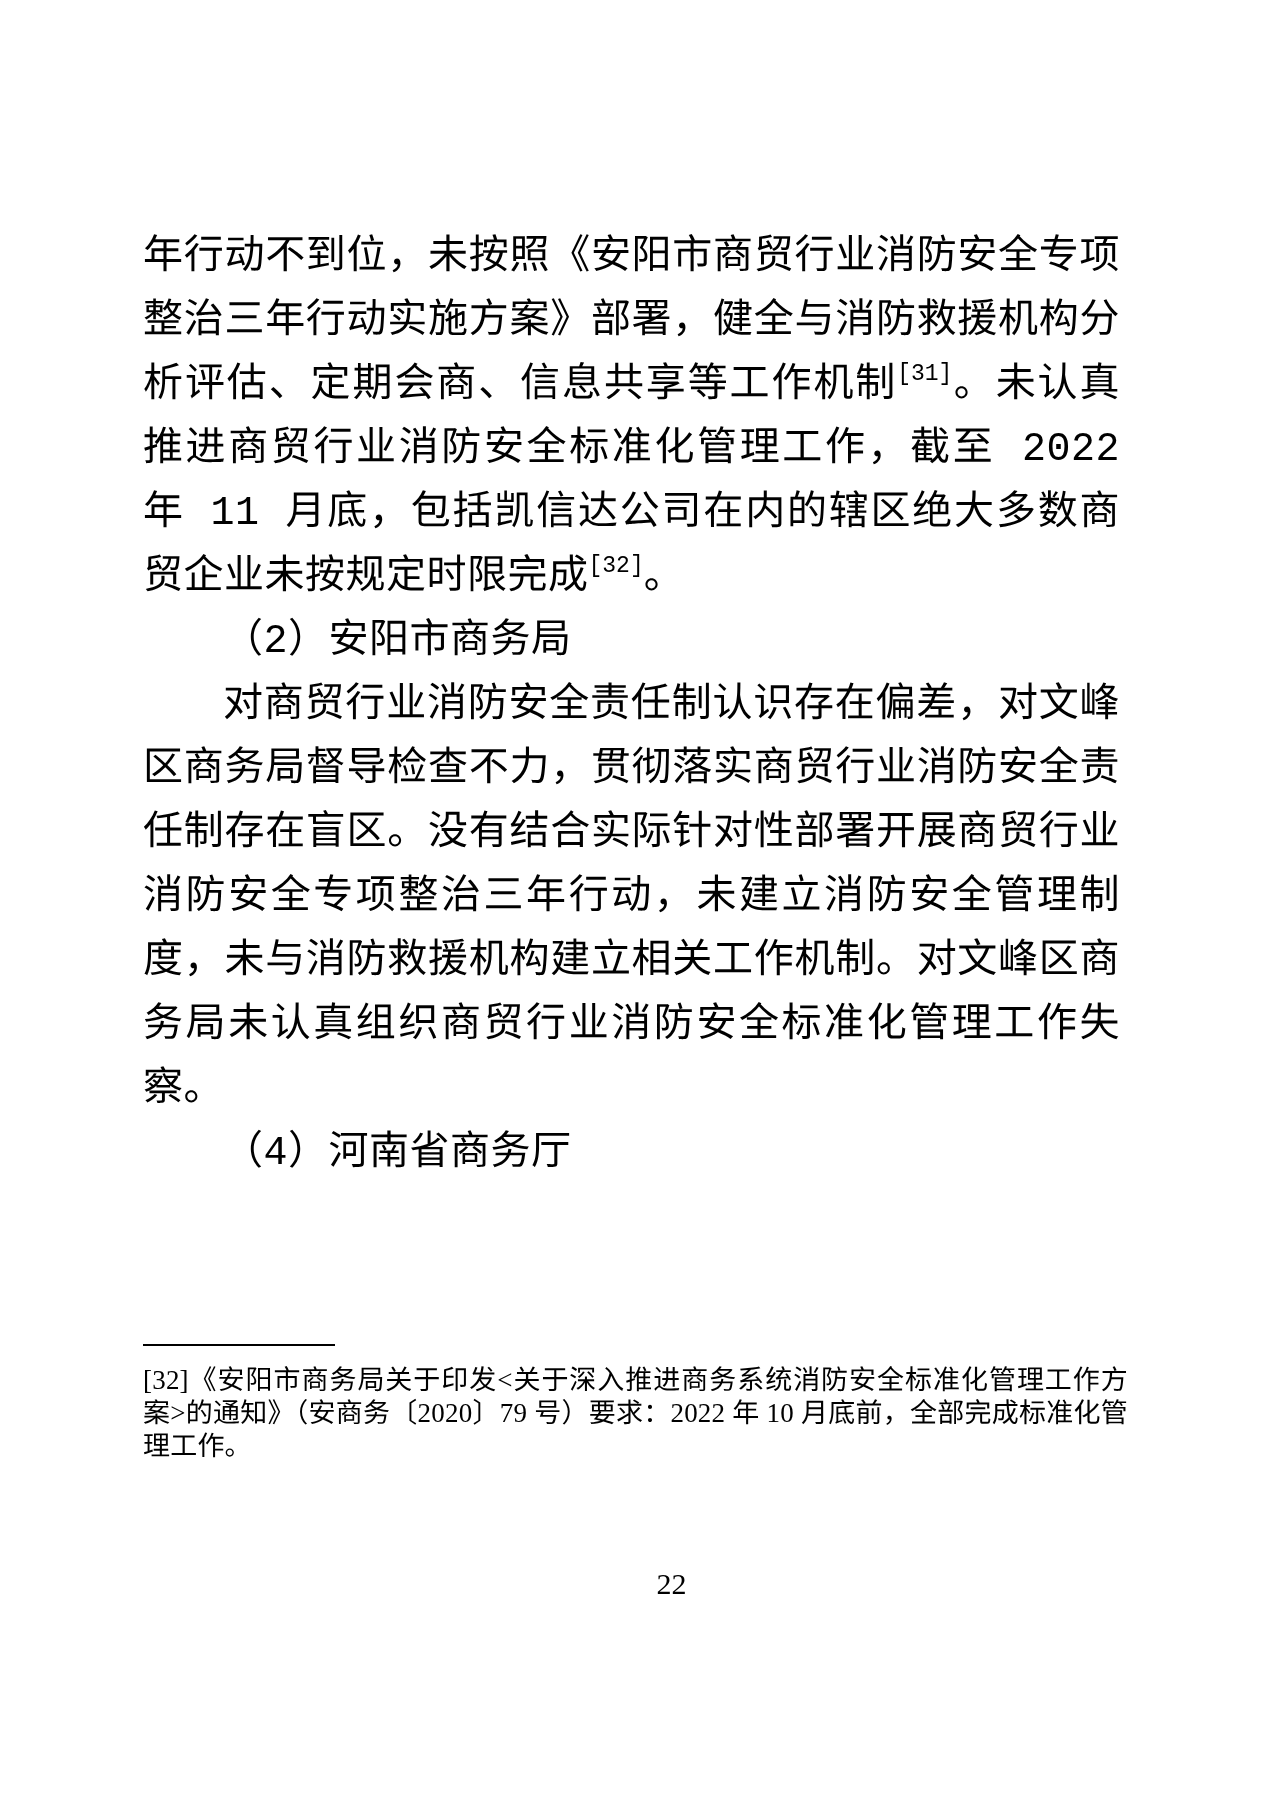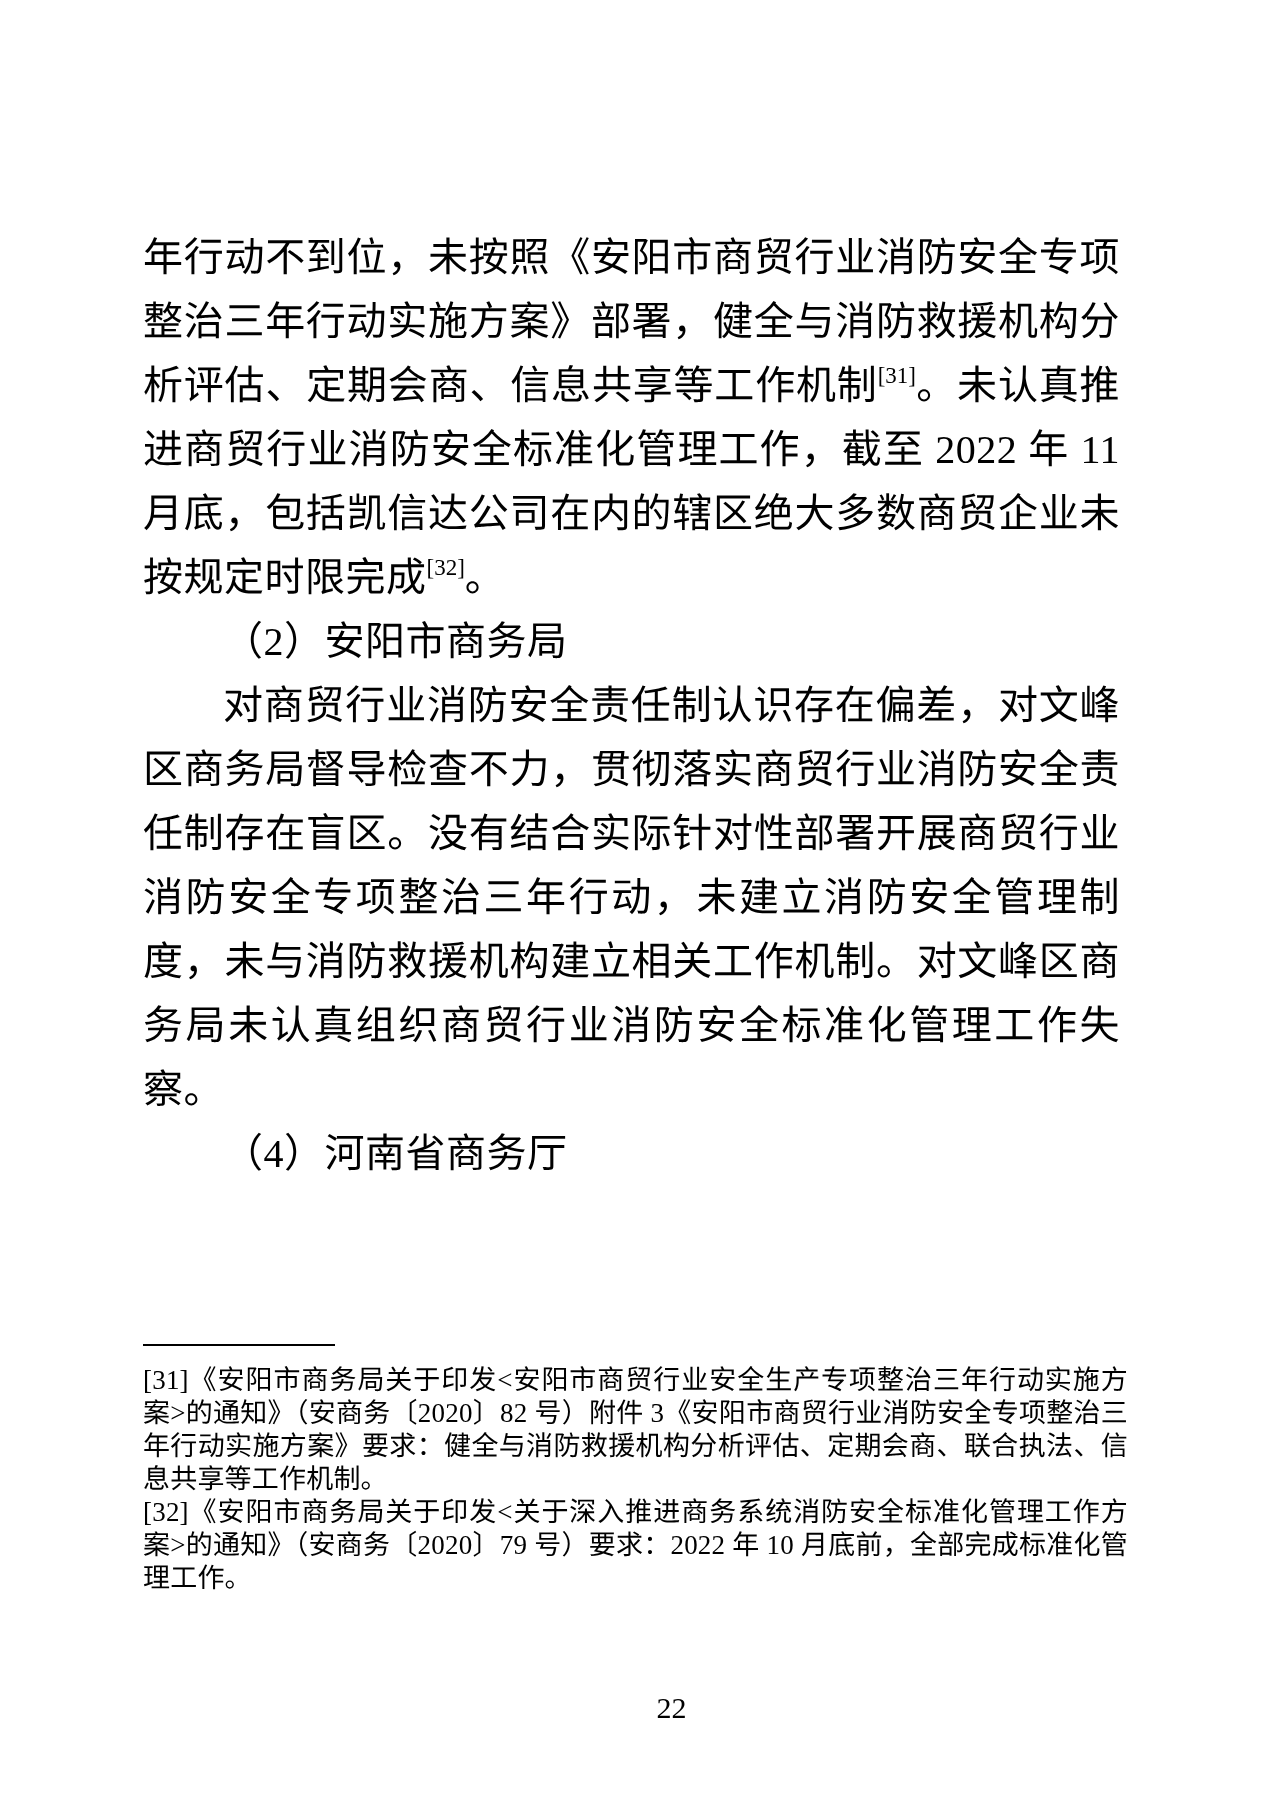--- a/index.html
+++ b/index.html
@@ -23,20 +23,21 @@
     top: 226px;
     width: 977px;
     font-size: 40px;
     line-height: 64px;
     text-align: justify;
     letter-spacing: 0.5px;
   }
   .body-text p {
     margin: 0;
     padding: 0;
+    font-family: Liberation Mono, monospace;
   }
   .para.indent {
     text-indent: 80px; 
   }
   .para.no-indent {
     text-indent: 0;
   }
   sup.fn-ref {
     font-size: 23px;
     line-height: 0;
@@ -61,21 +62,21 @@
     padding: 0;
     font-size: 27px;
     line-height: 33px;
     text-align: justify;
     letter-spacing: 0.2px;
   }
   
   .page-number {
     position: absolute;
     left: 143px;
-    top: 1688px;
+    top: 1564px;
     width: 1057px;
     text-align: center;
     font-size: 30px;
     line-height: 40px;
   }
 </style>
 </head>
 <body>
 
 <div class="page">
@@ -87,20 +88,19 @@
 
     <p class="para indent">对商贸行业消防安全责任制认识存在偏差，对文峰区商务局督导检查不力，贯彻落实商贸行业消防安全责任制存在盲区。没有结合实际针对性部署开展商贸行业消防安全专项整治三年行动，未建立消防安全管理制度，未与消防救援机构建立相关工作机制。对文峰区商务局未认真组织商贸行业消防安全标准化管理工作失察。</p>
 
     <p class="para indent">（4）河南省商务厅</p>
 
   </main>
 
   <footer class="footnotes">
     <div class="fn-sep"></div>
 
-    <p class="fn"><span>[31]</span><span>《安阳市商务局关于印发&lt;安阳市商贸行业安全生产专项整治三年行动实施方案&gt;的通知》（安商务〔2020〕82 号）附件 3《安阳市商贸行业消防安全专项整治三年行动实施方案》要求：健全与消防救援机构分析评估、定期会商、联合执法、信息共享等工作机制。</span></p>
 
     <p class="fn"><span>[32]</span><span>《安阳市商务局关于印发&lt;关于深入推进商务系统消防安全标准化管理工作方案&gt;的通知》（安商务〔2020〕79 号）要求：2022 年 10 月底前，全部完成标准化管理工作。</span></p>
   </footer>
 
   <div class="page-number">22</div>
 
 </div>
 
 </body></html>

